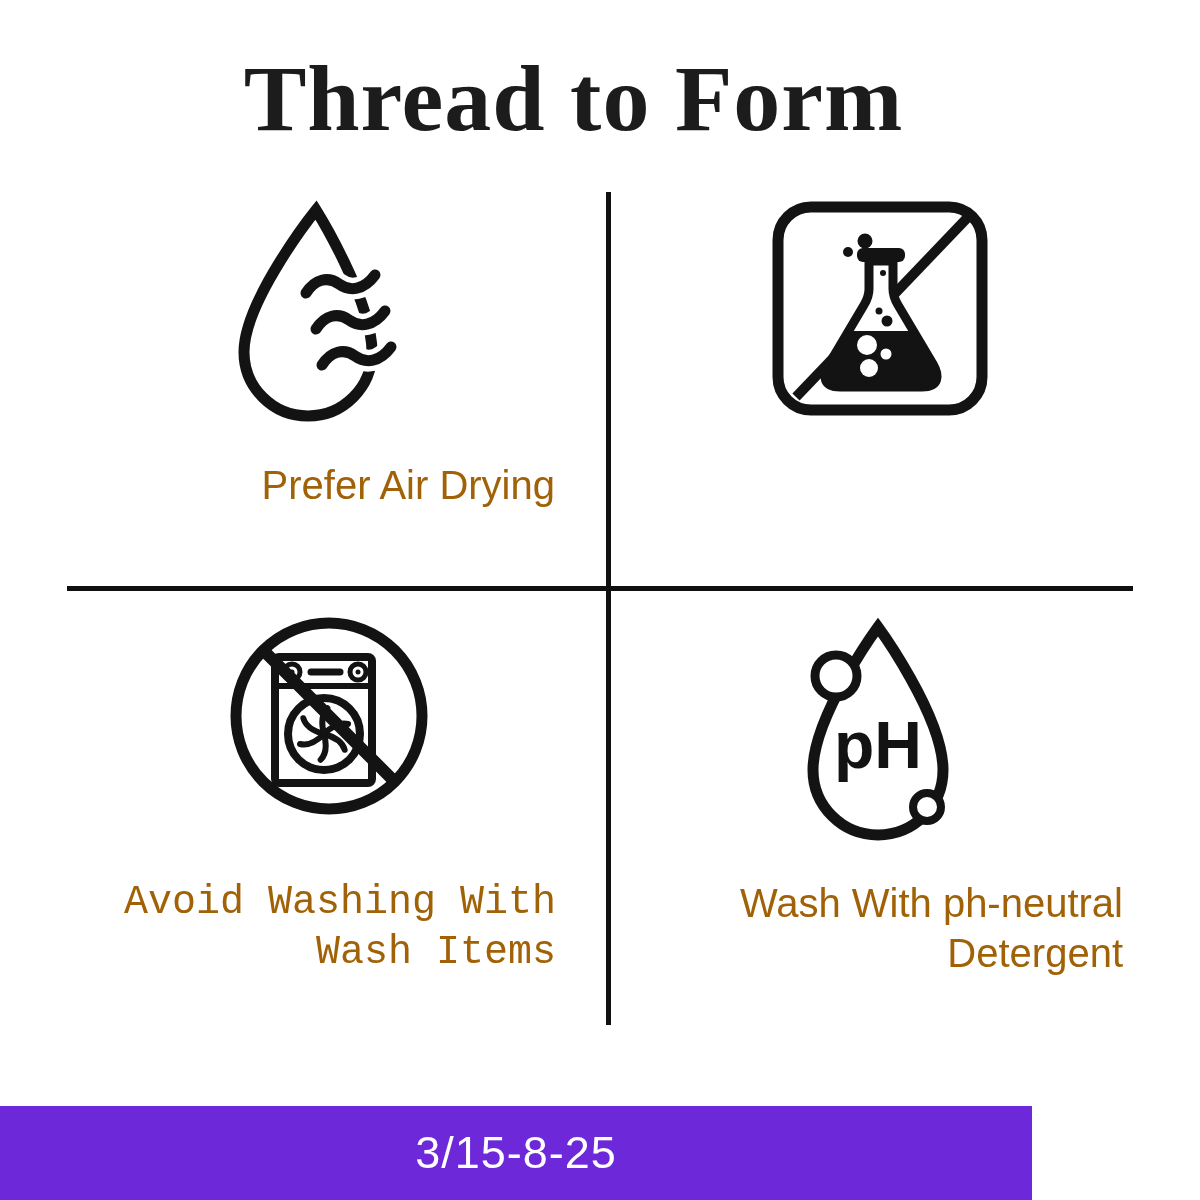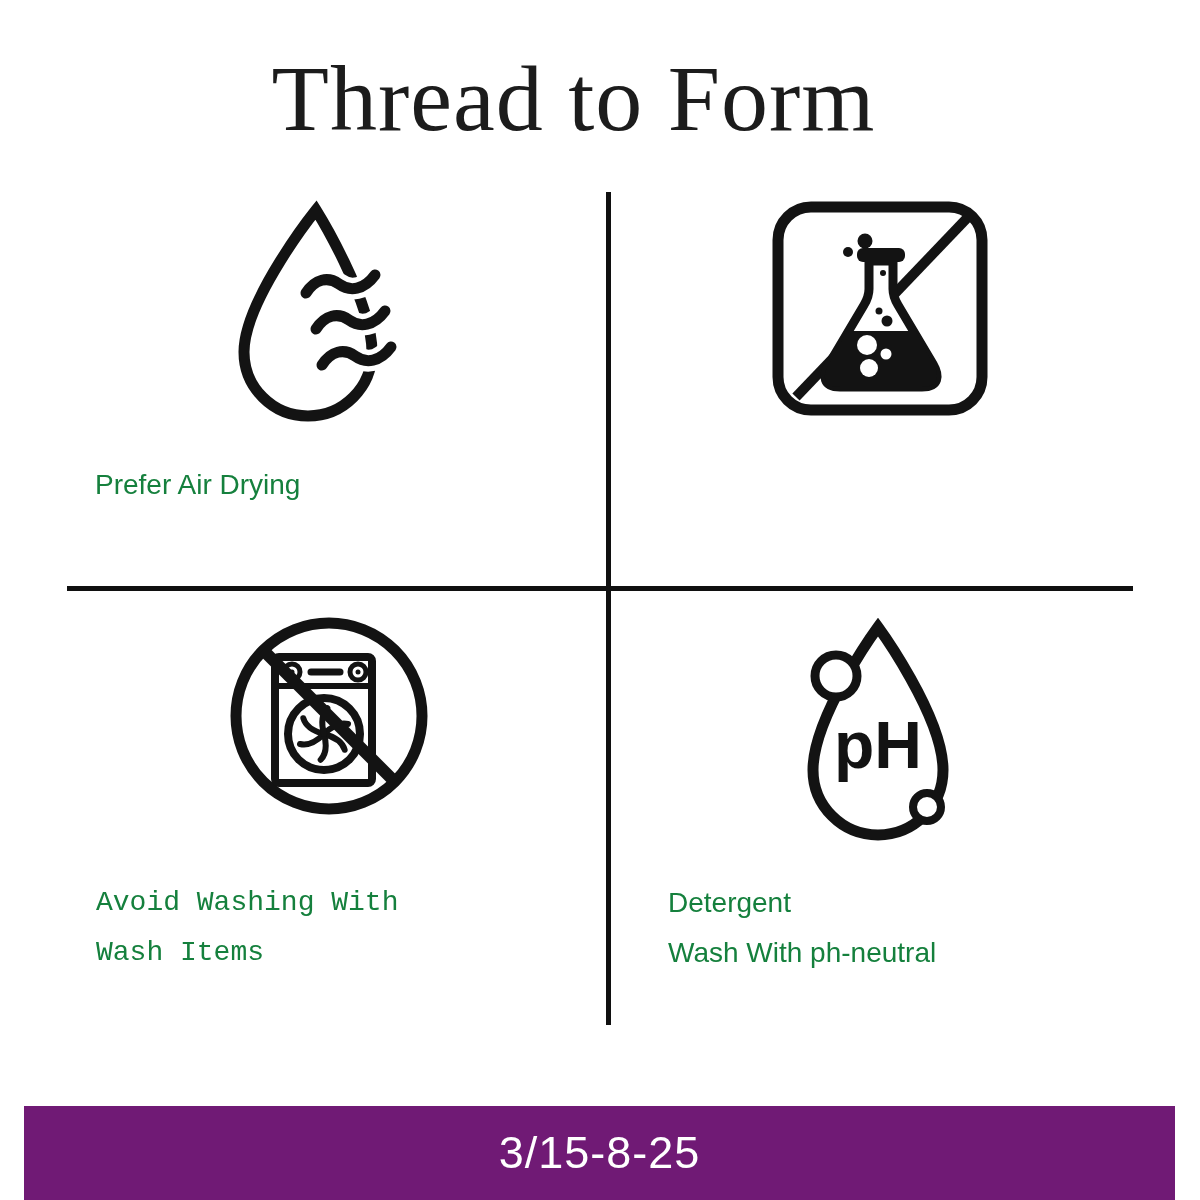--- a/index.html
+++ b/index.html
@@ -11,21 +11,21 @@
     position: relative;
     overflow: hidden;
   }
   .canvas { position: absolute; left: 0; top: 0; width: 1200px; height: 1200px; }
 
   .title {
     position: absolute; left: 0; top: 44px; width: 1147px;
     margin: 0;
     text-align: center;
     font-family: "Liberation Serif", serif;
-    font-weight: 400;
+    font-weight: 700;
     font-size: 94px;
     letter-spacing: 1px;
     color: #1c1c1c;
   }
 
   .divider-v {
     position: absolute; left: 606px; top: 192px;
     width: 5px; height: 833px; background: #101010;
   }
   .divider-h {
@@ -34,35 +34,35 @@
   }
 
   .icon { position: absolute; }
   .icon-tl { left: 228px; top: 200px; width: 190px; height: 222px; }
   .icon-tr { left: 772px; top: 201px; width: 216px; height: 215px; }
   .icon-bl { left: 218px; top: 615px; width: 222px; height: 202px; }
   .icon-br { left: 800px; top: 618px; width: 155px; height: 230px; }
 
   .label {
     position: absolute;
-    text-align: left;
-    font-size: 28px;
+    text-align: right;
+    font-size: 40px;
     line-height: 50px;
-    color: #15803d;
+    color: #a16207;
   }
   .label-tl { left: 95px;  top: 460px; width: 460px; }
   .label-tr { left: 656px; top: 460px; width: 460px; }
   .label-bl { left: 96px;  top: 878px; width: 460px; font-family: Liberation Mono, monospace; }
   .label-br { left: 668px; top: 878px; width: 455px; }
 
   .footer {
     position: absolute; left: 0; top: 1106px;
-    width: 1151px; height: 94px;
-    background: #701a75;
-    display: flex; align-items: center; justify-content: center; margin-left: 24px;
+    width: 1032px; height: 94px;
+    background: #6d28d9;
+    display: flex; align-items: center; justify-content: center;
   }
   .footer span {
     color: #ffffff;
     font-size: 45px;
     letter-spacing: 1px;
   }
 </style>
 </head>
 <body>
 
@@ -135,21 +135,21 @@
     <div>Wash Items</div>
   </div>
 
   <svg class="icon icon-br" viewBox="0 0 155 230">
     <path d="M78 9 C78 9 13 98 13 152 A65 65 0 0 0 143 152 C143 98 78 9 78 9 Z" fill="none" stroke="#131313" stroke-width="11" stroke-linejoin="miter"></path>
     <circle cx="36" cy="58" r="21" fill="#ffffff" stroke="#131313" stroke-width="9"></circle>
     <circle cx="127" cy="189" r="14" fill="#ffffff" stroke="#131313" stroke-width="8"></circle>
     <text x="78" y="150" text-anchor="middle" font-family="Liberation Sans, sans-serif" font-size="66" font-weight="bold" fill="#131313">pH</text>
   </svg>
   <div class="label label-br">
+    <div>Wash With ph-neutral</div>
     <div>Detergent</div>
-    <div>Wash With ph-neutral</div>
   </div>
 
   <div class="footer">
     <span>3/15-8-25</span>
   </div>
 
 </div>
 
 </body></html>

